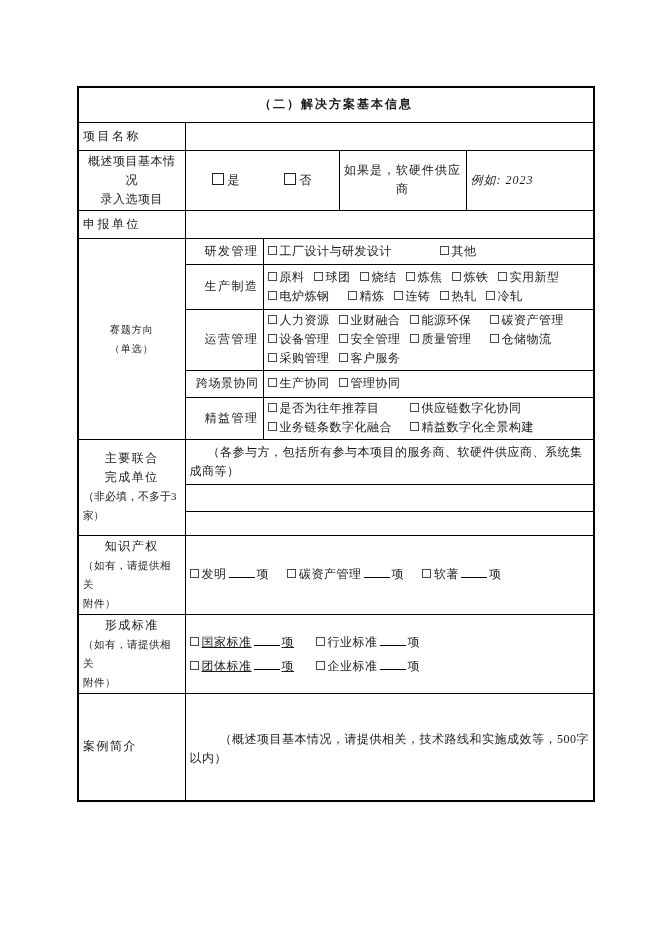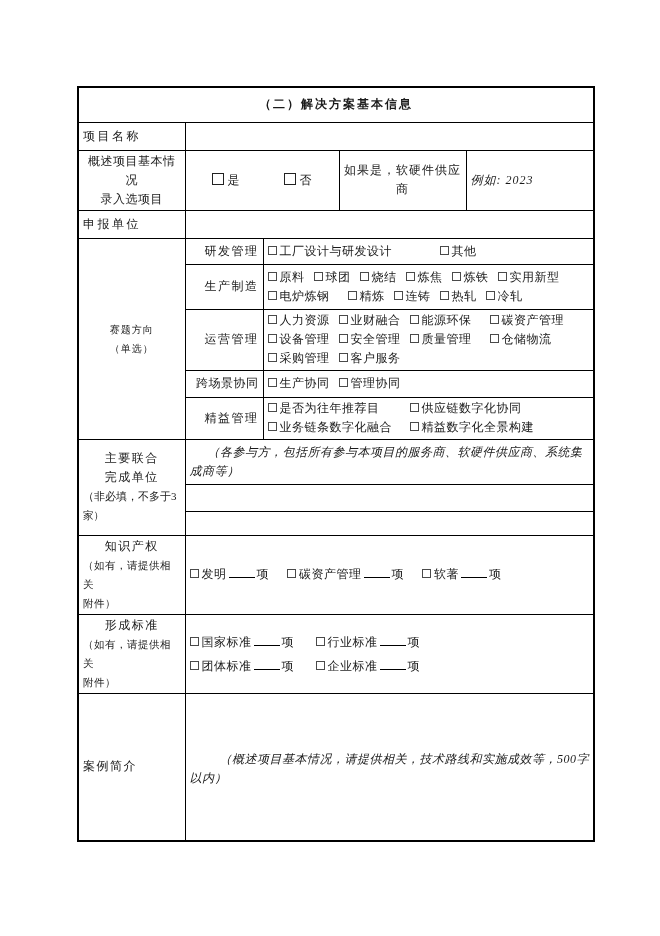--- a/index.html
+++ b/index.html
@@ -75,30 +75,29 @@
     width: 10px;
     height: 10px;
     border-color: #222;
     vertical-align: -1px;
     margin-right: 4px;
   }
   .opt { white-space: nowrap; margin-right: 9px; }
   .opt.gapL { margin-right: 18px; }
   .opt-col1 { display: inline-block; width: 172px; white-space: nowrap; }
   .opt-col2 { display: inline-block; width: 142px; white-space: nowrap; }
-  .opt-col3 { display: inline-block; width: 126px; white-space: nowrap; }
+  .opt-col3 { display: inline-block; width: 126px; white-space: nowrap; text-decoration: underline; }
   .blank {
     display: inline-block;
     width: 26px;
     height: 12px;
     border-bottom: 1px solid #000;
     margin: 0 2px;
   }
   .note {
-    font-style: italic;
     letter-spacing: 0.5px;
   }
   td.note-cell {
     vertical-align: top;
     padding-top: 3px;
     padding-left: 8px;
     padding-right: 8px;
   }
   td.note-cell .note { text-indent: 1.5em; display: block; }
   td.case-cell .note { text-indent: 2.5em; display: block; }
@@ -250,21 +249,21 @@
       <td class="opts" colspan="4" style="line-height:24px">
         <div>
           <span class="opt-col3"><span class="cb"></span><span>国家标准</span><span class="blank"></span><span>项</span></span><span class="opt"><span class="cb"></span><span>行业标准</span><span class="blank"></span><span>项</span></span>
         </div>
         <div>
           <span class="opt-col3"><span class="cb"></span><span>团体标准</span><span class="blank"></span><span>项</span></span><span class="opt"><span class="cb"></span><span>企业标准</span><span class="blank"></span><span>项</span></span>
         </div>
       </td>
     </tr>
 
-    <tr style="height:148px">
+    <tr style="height:108px">
       <td class="lbl" style="letter-spacing:1.5px">案例简介</td>
       <td class="note-cell case-cell" colspan="4" style="padding-top:6px">
         <span class="note">（概述项目基本情况，请提供相关，技术路线和实施成效等，500字以内）</span>
       </td>
     </tr>
   </tbody>
     </table>
 </div>
 
 </body></html>

